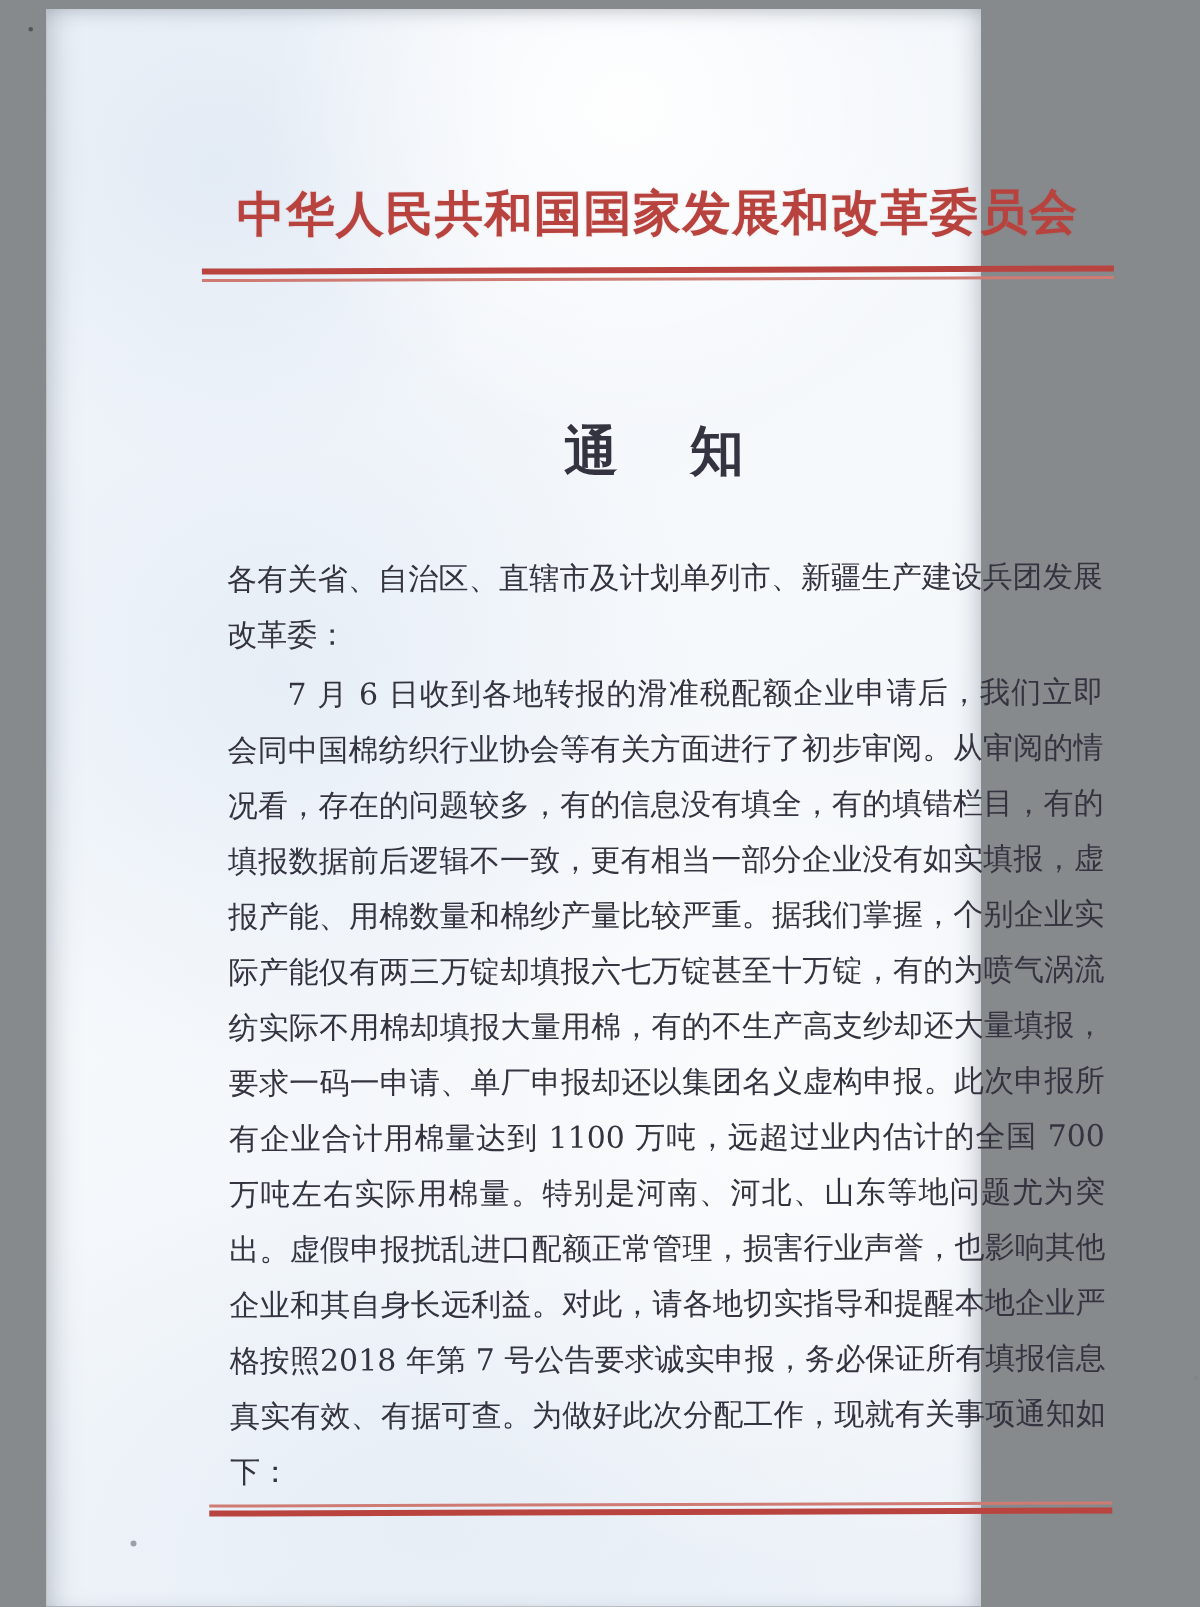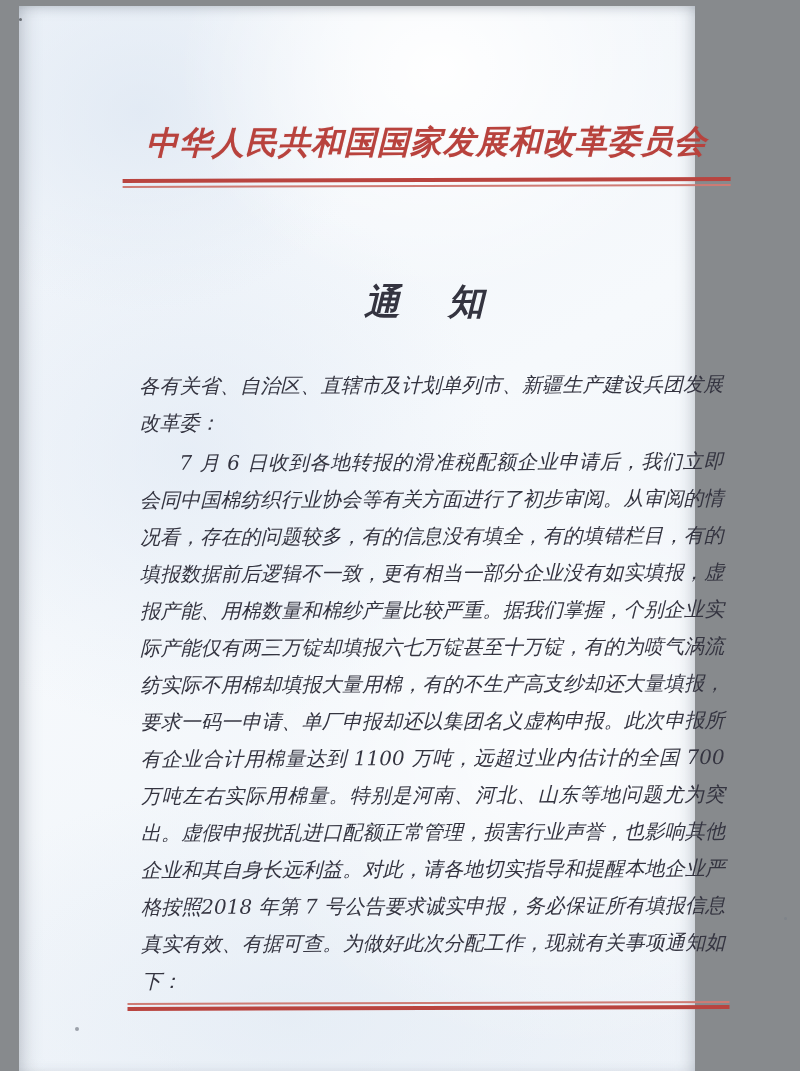--- a/index.html
+++ b/index.html
@@ -6,36 +6,35 @@
     margin: 0;
     padding: 0;
     width: 800px;
     height: 1071px;
     background: var(--frame_gray, #878a8d);
     overflow: hidden;
     font-family: "DejaVu Serif", "Liberation Serif", serif;
   }
   .paper {
     position: absolute;
-    left: 19px;
+    left: 31px;
     top: 6px;
-    width: 676px;
+    width: 623px;
     height: 1065px;
     background:
       radial-gradient(55% 30% at 62% 6%, rgba(255,255,255,0.95), rgba(255,255,255,0) 70%),
       radial-gradient(45% 25% at 18% 10%, rgba(223,232,243,0.8), rgba(255,255,255,0) 75%),
       radial-gradient(60% 35% at 25% 42%, rgba(219,229,242,0.55), rgba(255,255,255,0) 75%),
       radial-gradient(70% 40% at 80% 70%, rgba(255,255,255,0.7), rgba(255,255,255,0) 70%),
       radial-gradient(80% 30% at 40% 95%, rgba(224,233,243,0.6), rgba(255,255,255,0) 75%),
       linear-gradient(150deg, var(--paper_base, #eef3f9), #f6f9fc 45%, #edf2f8 100%);
     box-shadow:
       inset 14px 0 20px -12px rgba(110,120,132,0.45),
       inset -12px 0 16px -10px rgba(110,120,132,0.40),
       inset 0 10px 14px -10px rgba(110,120,132,0.35);
-    font-style: italic;
   }
   .content {
     position: absolute;
     left: 103px;
     top: 0;
     width: 608px;
     transform: rotate(-0.2deg);
     transform-origin: 50% 0;
   }
   .org {

